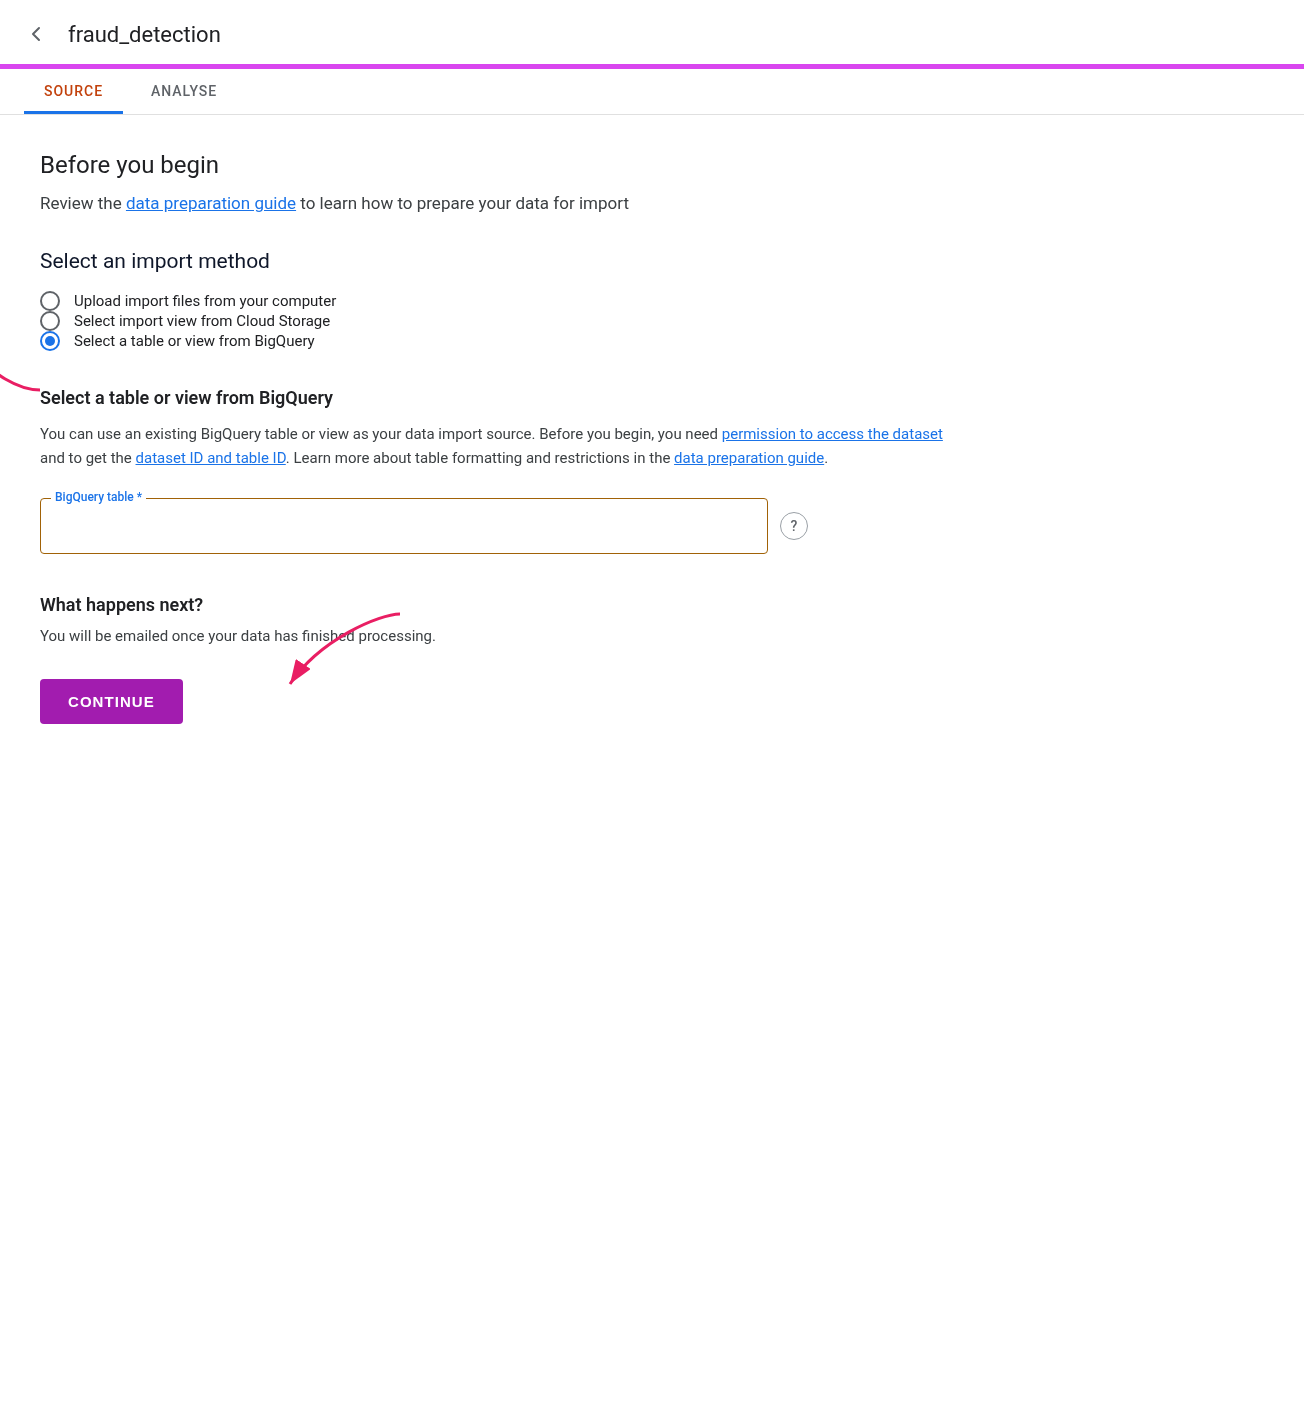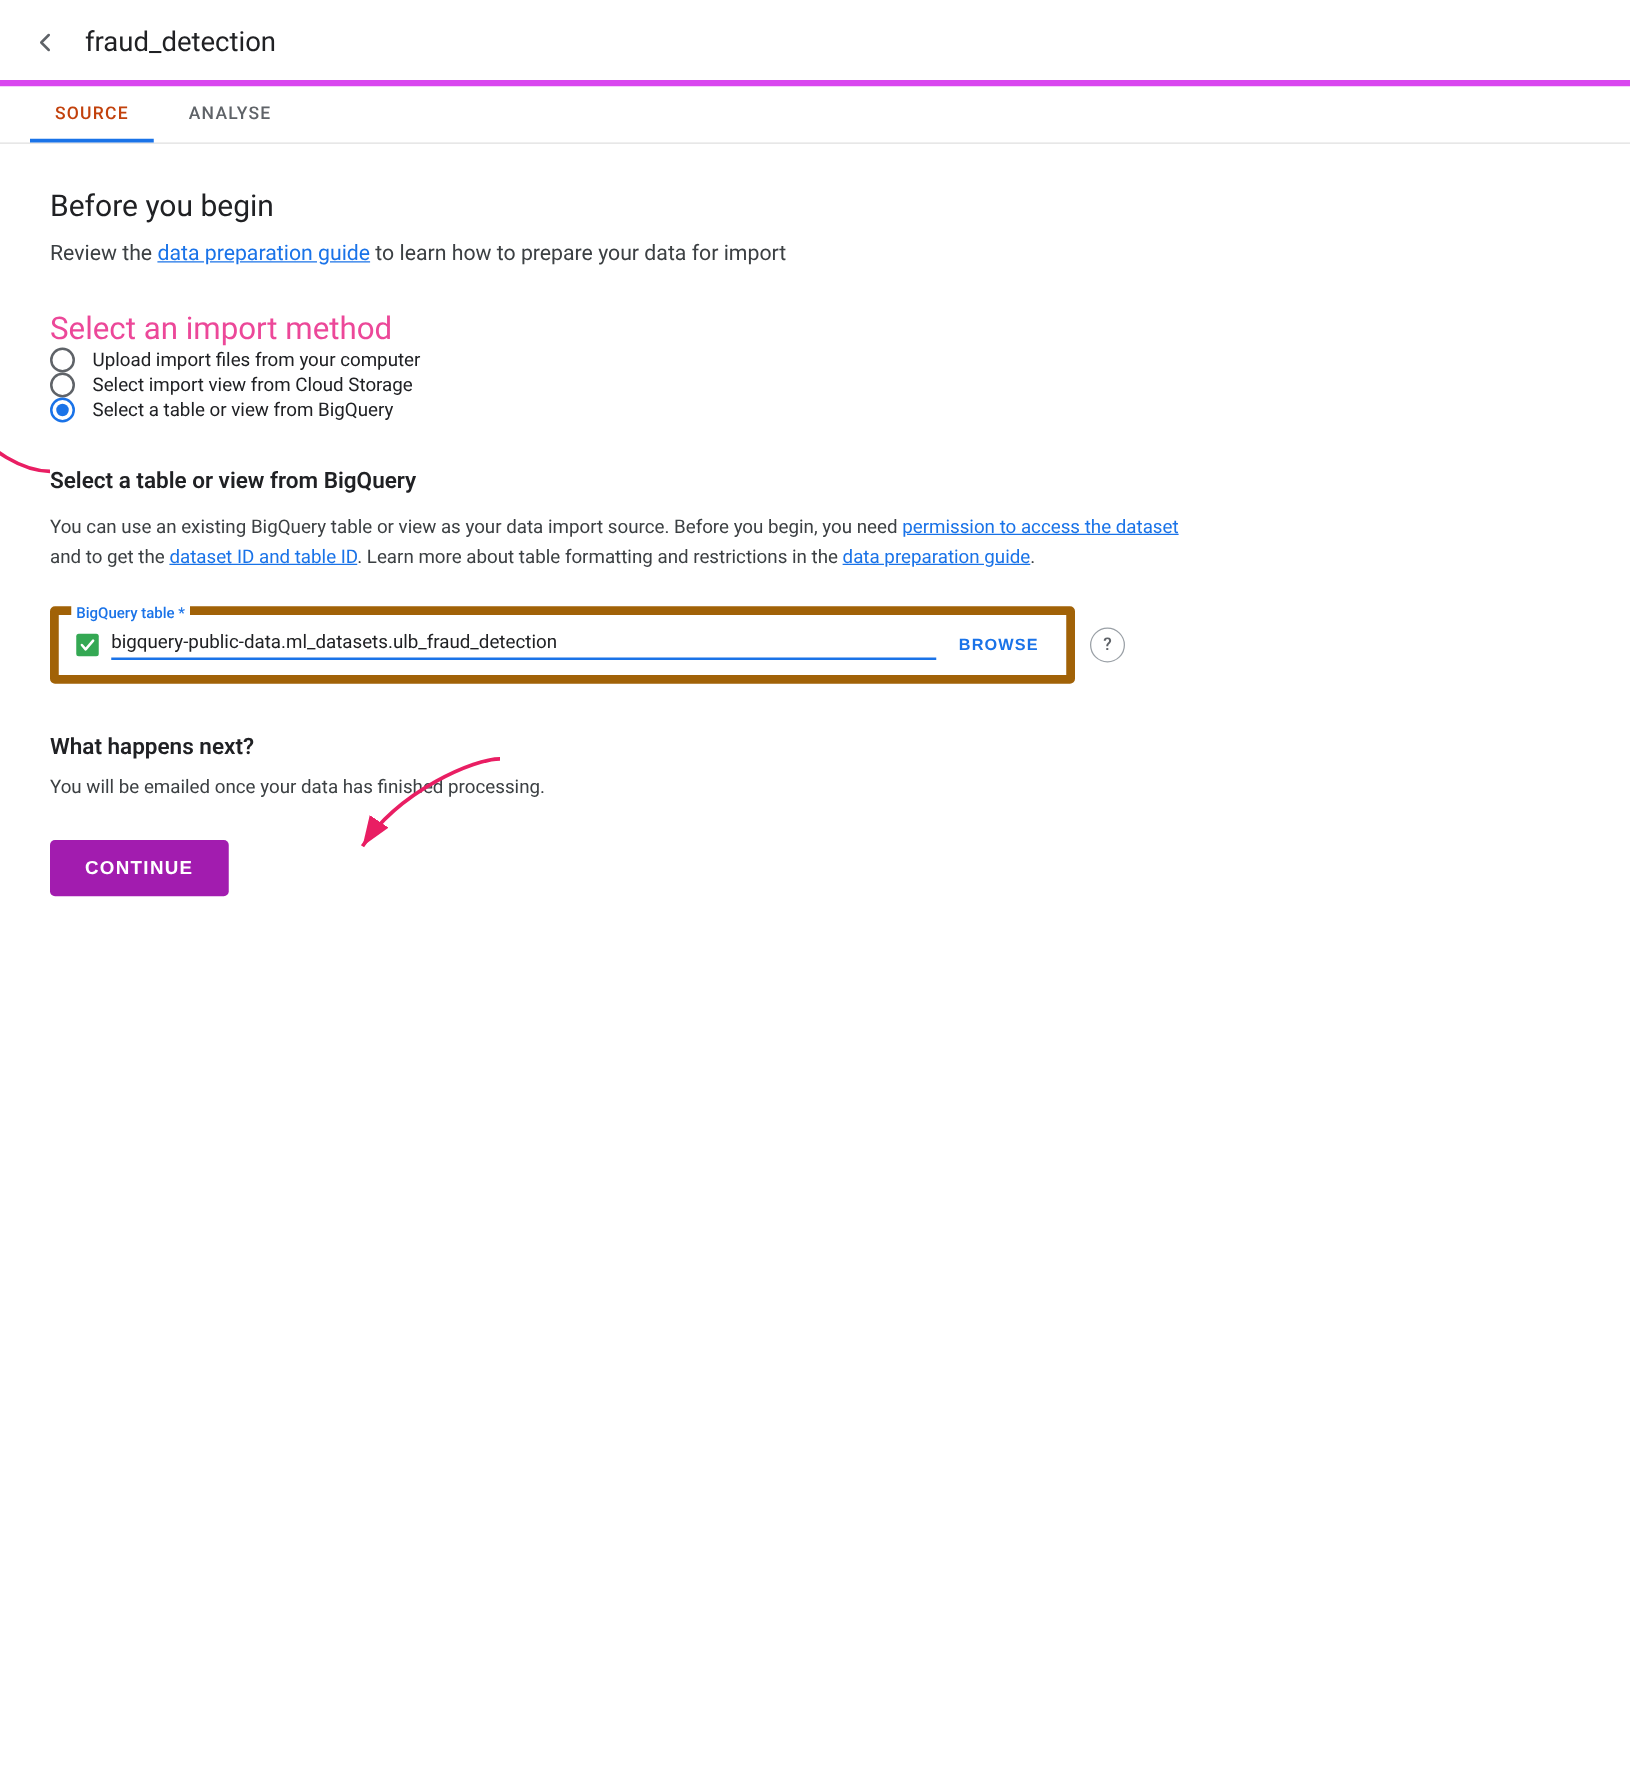--- a/index.html
+++ b/index.html
@@ -89,23 +89,24 @@
       line-height: 1.5;
     }
 
     .description a, .link {
       color: #1a73e8;
       text-decoration: underline;
       cursor: pointer;
     }
 
     .import-section-title {
-      font-size: 25px;
+      font-size: 21px;
       font-weight: 400;
-      color: #ec4899;
+      color: #0f172a;
+      margin-bottom: 18px;
     }
 
     .radio-group {
       display: flex;
       flex-direction: column;
       gap: 0;
       margin-bottom: 36px;
     }
 
     .radio-item {
@@ -157,24 +158,24 @@
     .field-container {
       position: relative;
       display: flex;
       align-items: center;
       gap: 12px;
       margin-bottom: 40px;
     }
 
     .text-field-wrapper {
       position: relative;
-      border: 7px solid #a16207;
+      border: 1px solid #a16207;
       border-radius: 4px;
-      padding: 12px 14px 12px 14px;
-      width: 820px;
+      padding: 12px 28px 12px 14px;
+      width: 728px;
       min-height: 56px;
     }
 
     .text-field-label {
       position: absolute;
       top: -9px;
       left: 10px;
       background: #fff;
       padding: 0 4px;
       font-size: 12px;
@@ -346,29 +347,20 @@
   
   <h3 class="subsection-title">Select a table or view from BigQuery</h3>
   <p class="subsection-desc">
     <span>You can use an existing BigQuery table or view as your data import source. Before you begin, you need </span><a class="link">permission to access the dataset</a><span> and to get the </span><a class="link">dataset ID and table ID</a><span>. Learn more about table formatting and restrictions in the </span><a class="link">data preparation guide</a><span>.</span>
   </p>
 
   
   <div class="field-container">
     <div class="text-field-wrapper">
       <span class="text-field-label">BigQuery table *</span>
-      <div class="text-field-inner">
-        <div class="checkbox-green">
-          <svg viewBox="0 0 12 12" fill="none">
-            <polyline points="1.5,6 4.5,9.5 10.5,2.5" stroke="white" stroke-width="2" stroke-linecap="round" stroke-linejoin="round"></polyline>
-          </svg>
-        </div>
-        <span class="field-value">bigquery-public-data.ml_datasets.ulb_fraud_detection</span>
-        <button class="browse-btn">BROWSE</button>
-      </div>
     </div>
     <div class="help-icon">?</div>
   </div>
 
   
   <h3 class="what-next-title">What happens next?</h3>
   <p class="what-next-desc">You will be emailed once your data has finished processing.</p>
 
   
   <div class="continue-area">

